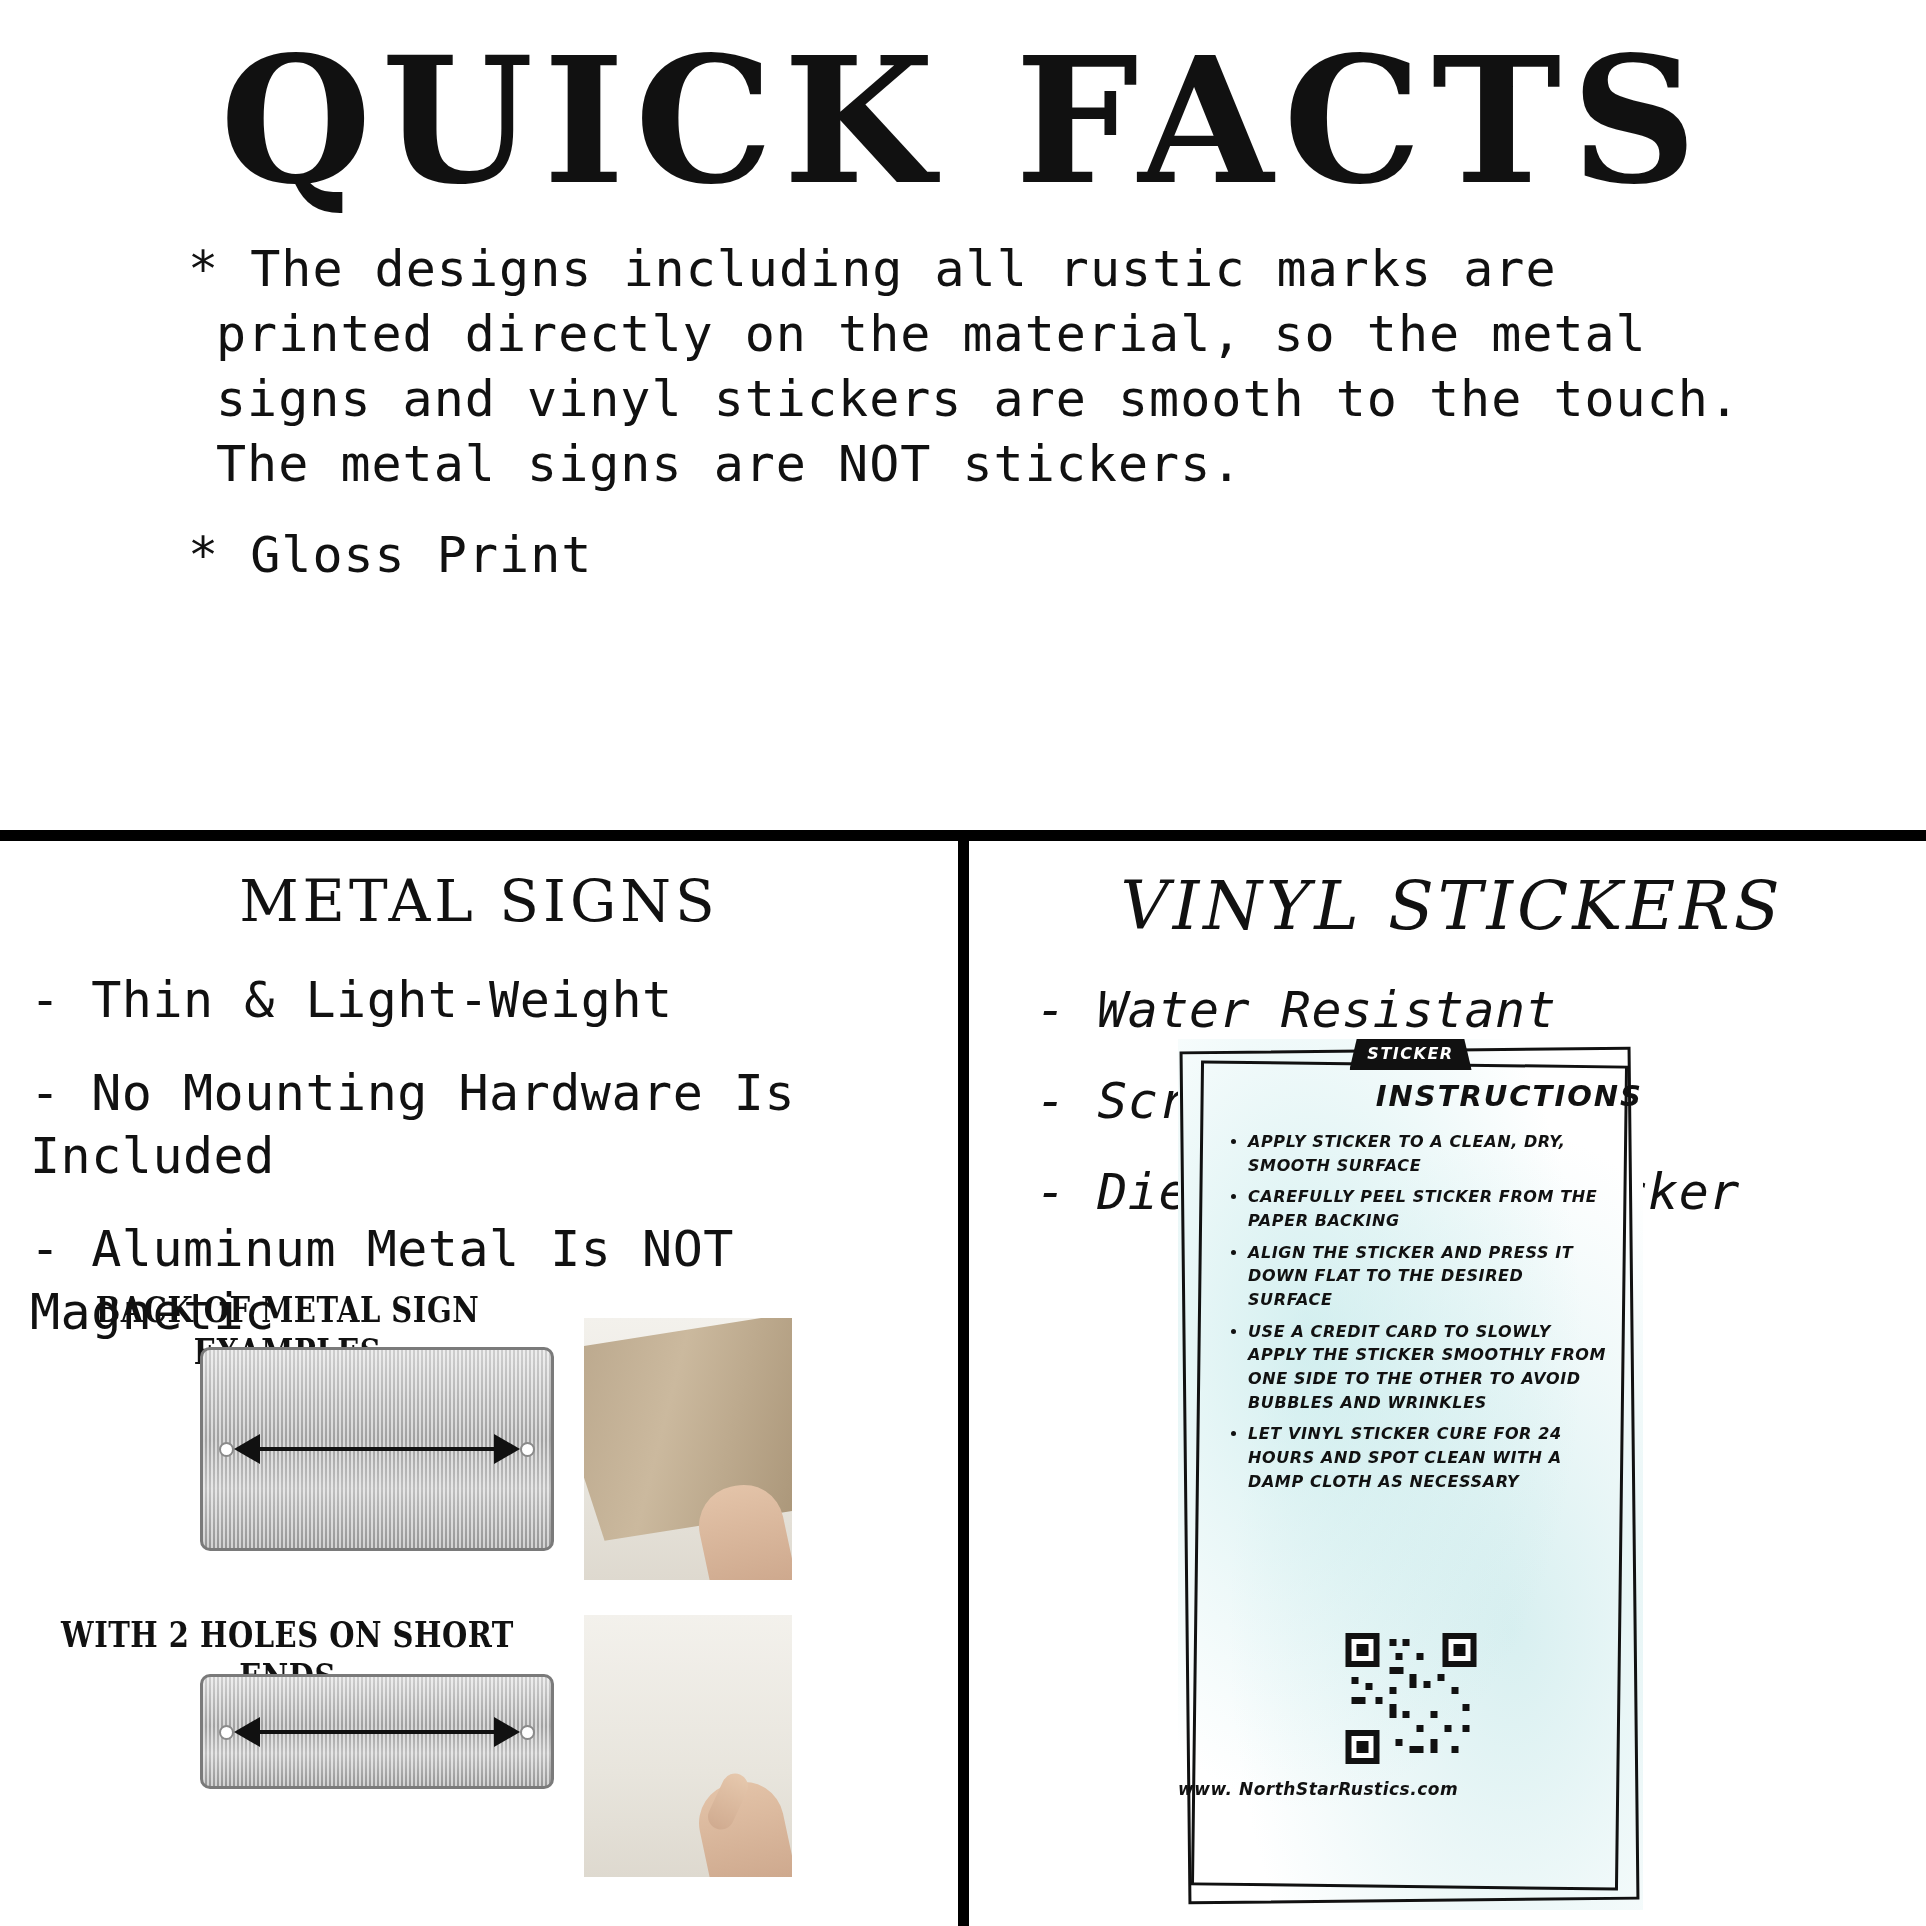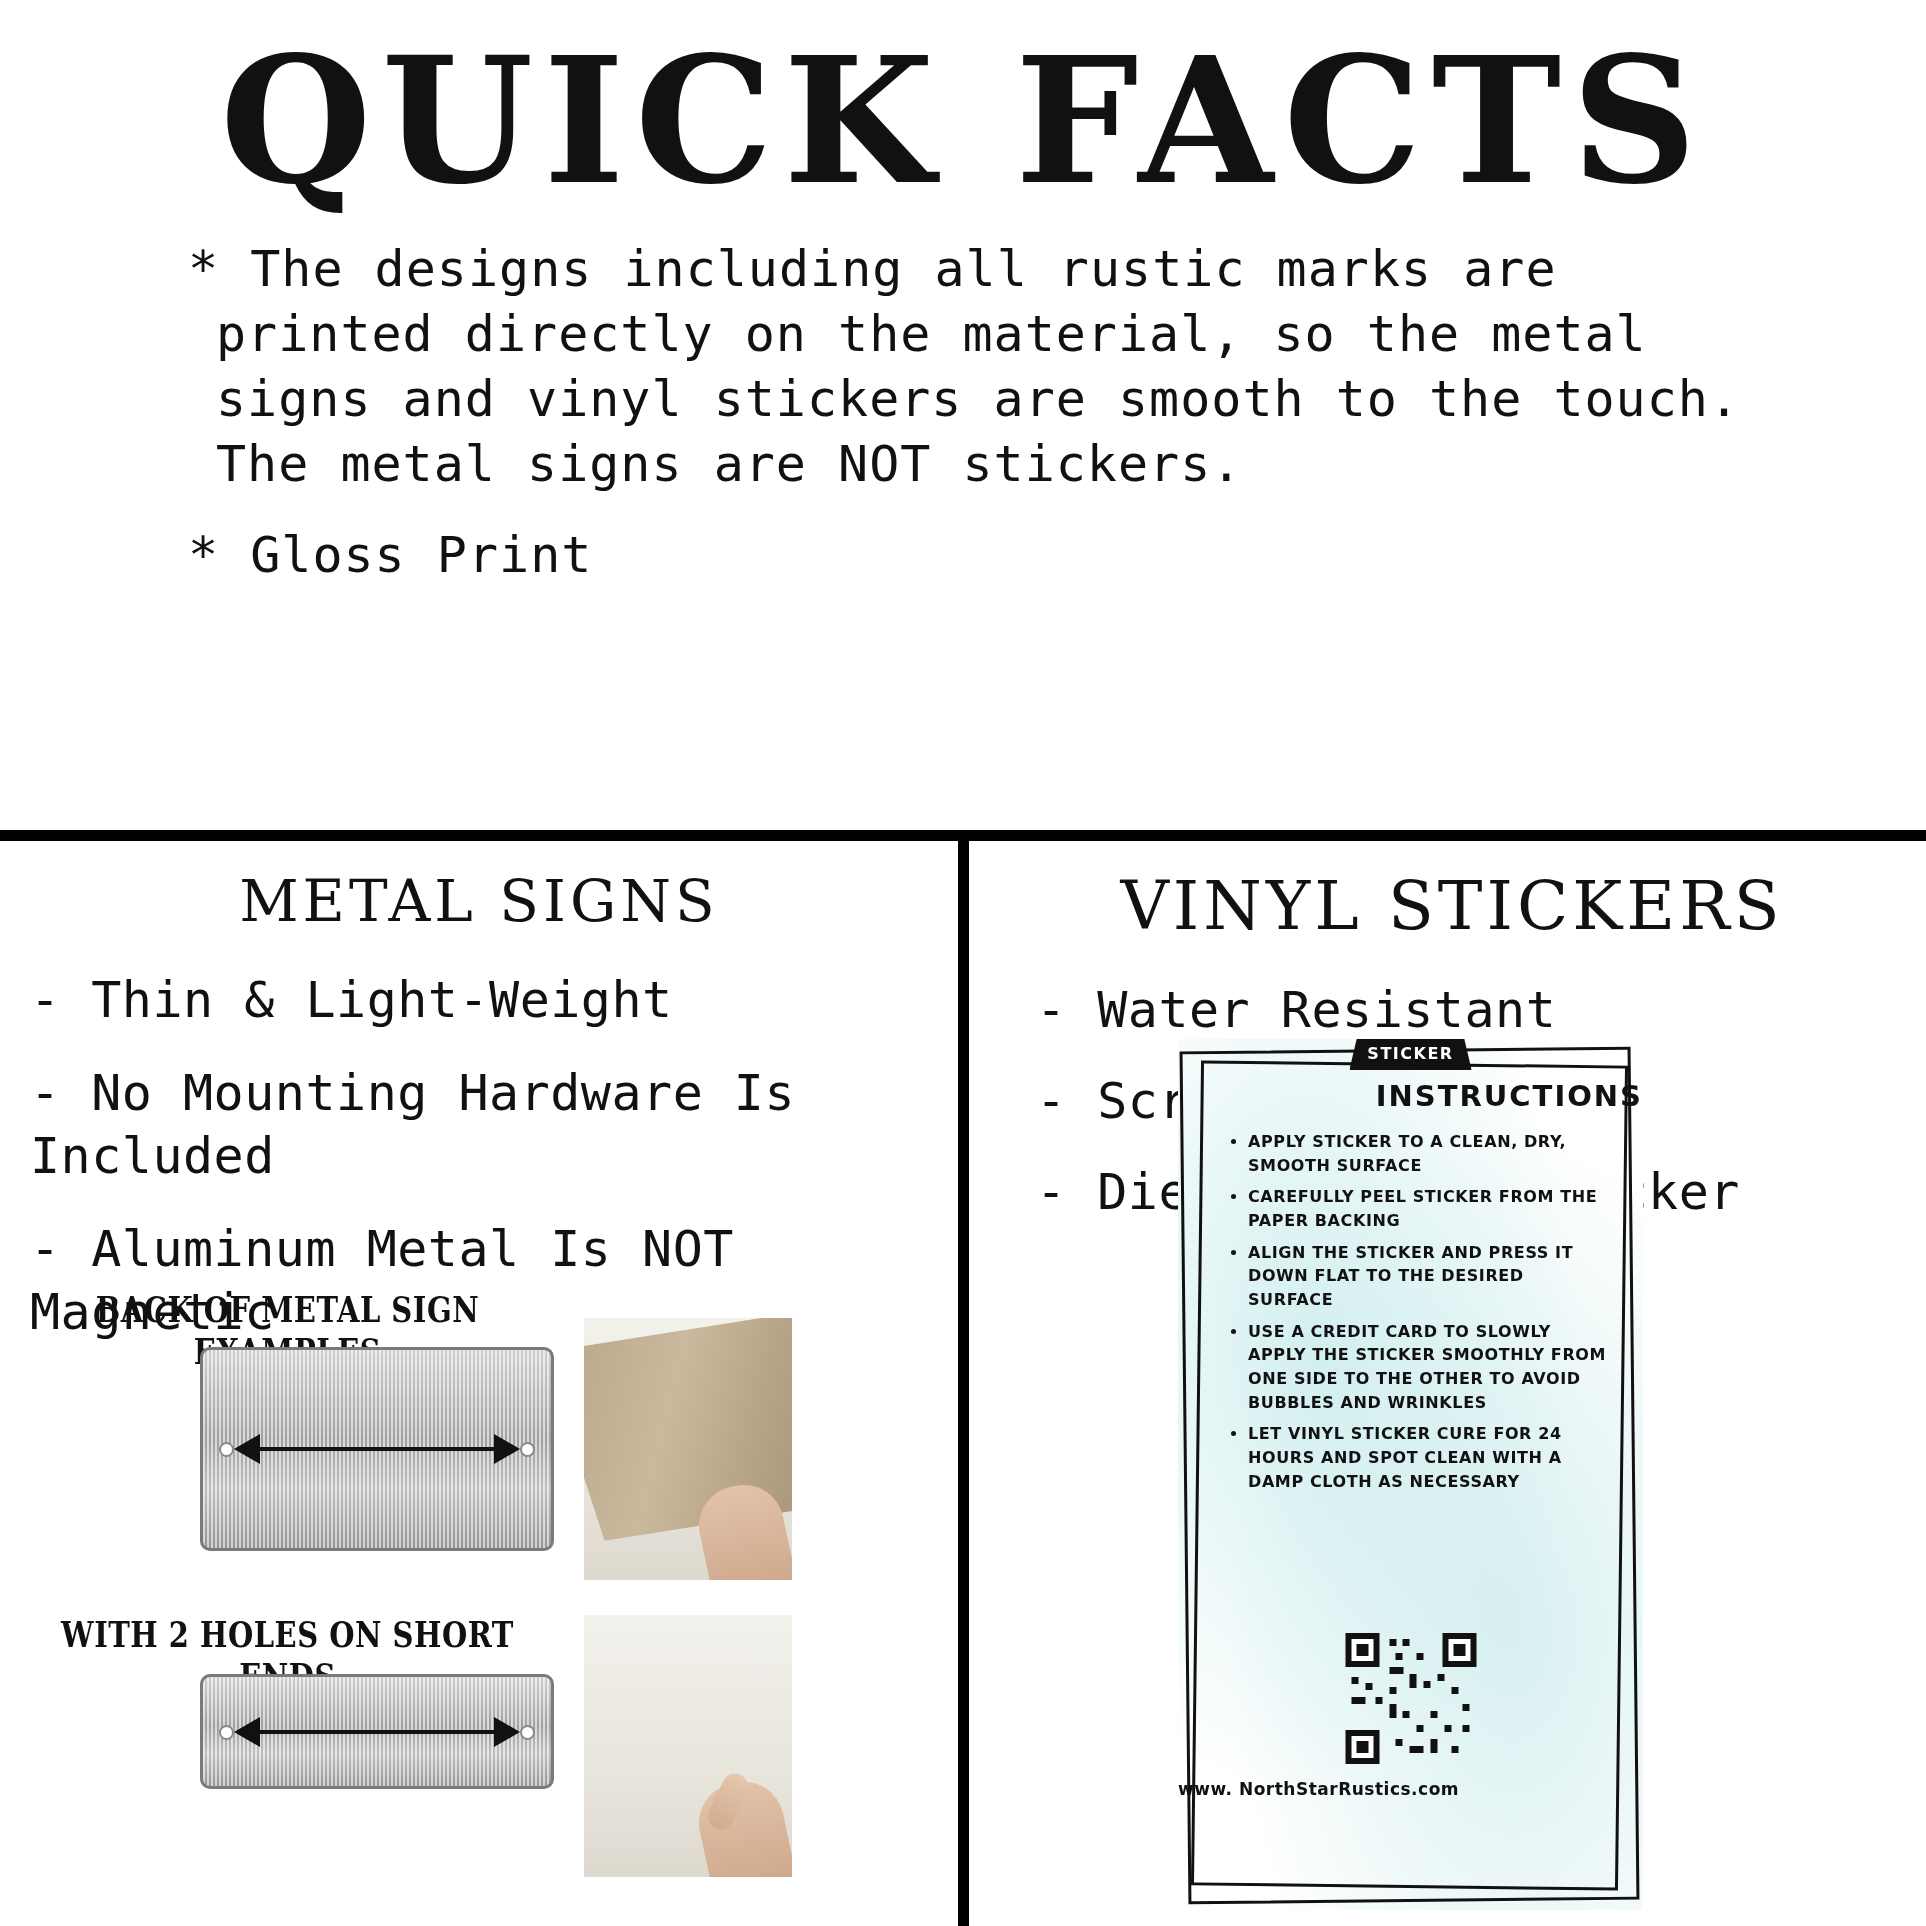--- a/index.html
+++ b/index.html
@@ -70,21 +70,21 @@
     left: 0;
     width: 1927px;
     height: 1086px;
     display: flex;
   }
   .col {
     box-sizing: border-box;
     position: relative;
   }
   .col-left  { width: 958px; padding: 26px 30px 0 30px; }
-  .col-right { width: 968px; padding: 26px 24px 0 44px; }
+  .col-right { width: 968px; padding: 26px 24px 0 44px; font-style: italic; }
 
   .col-title {
     font-family: "DejaVu Serif", serif;
     font-size: 58px;
     letter-spacing: 4px;
     text-align: center;
     margin: 0 0 34px 0;
     white-space: nowrap;
   }
   .col-right .col-title { font-size: 67px; }

